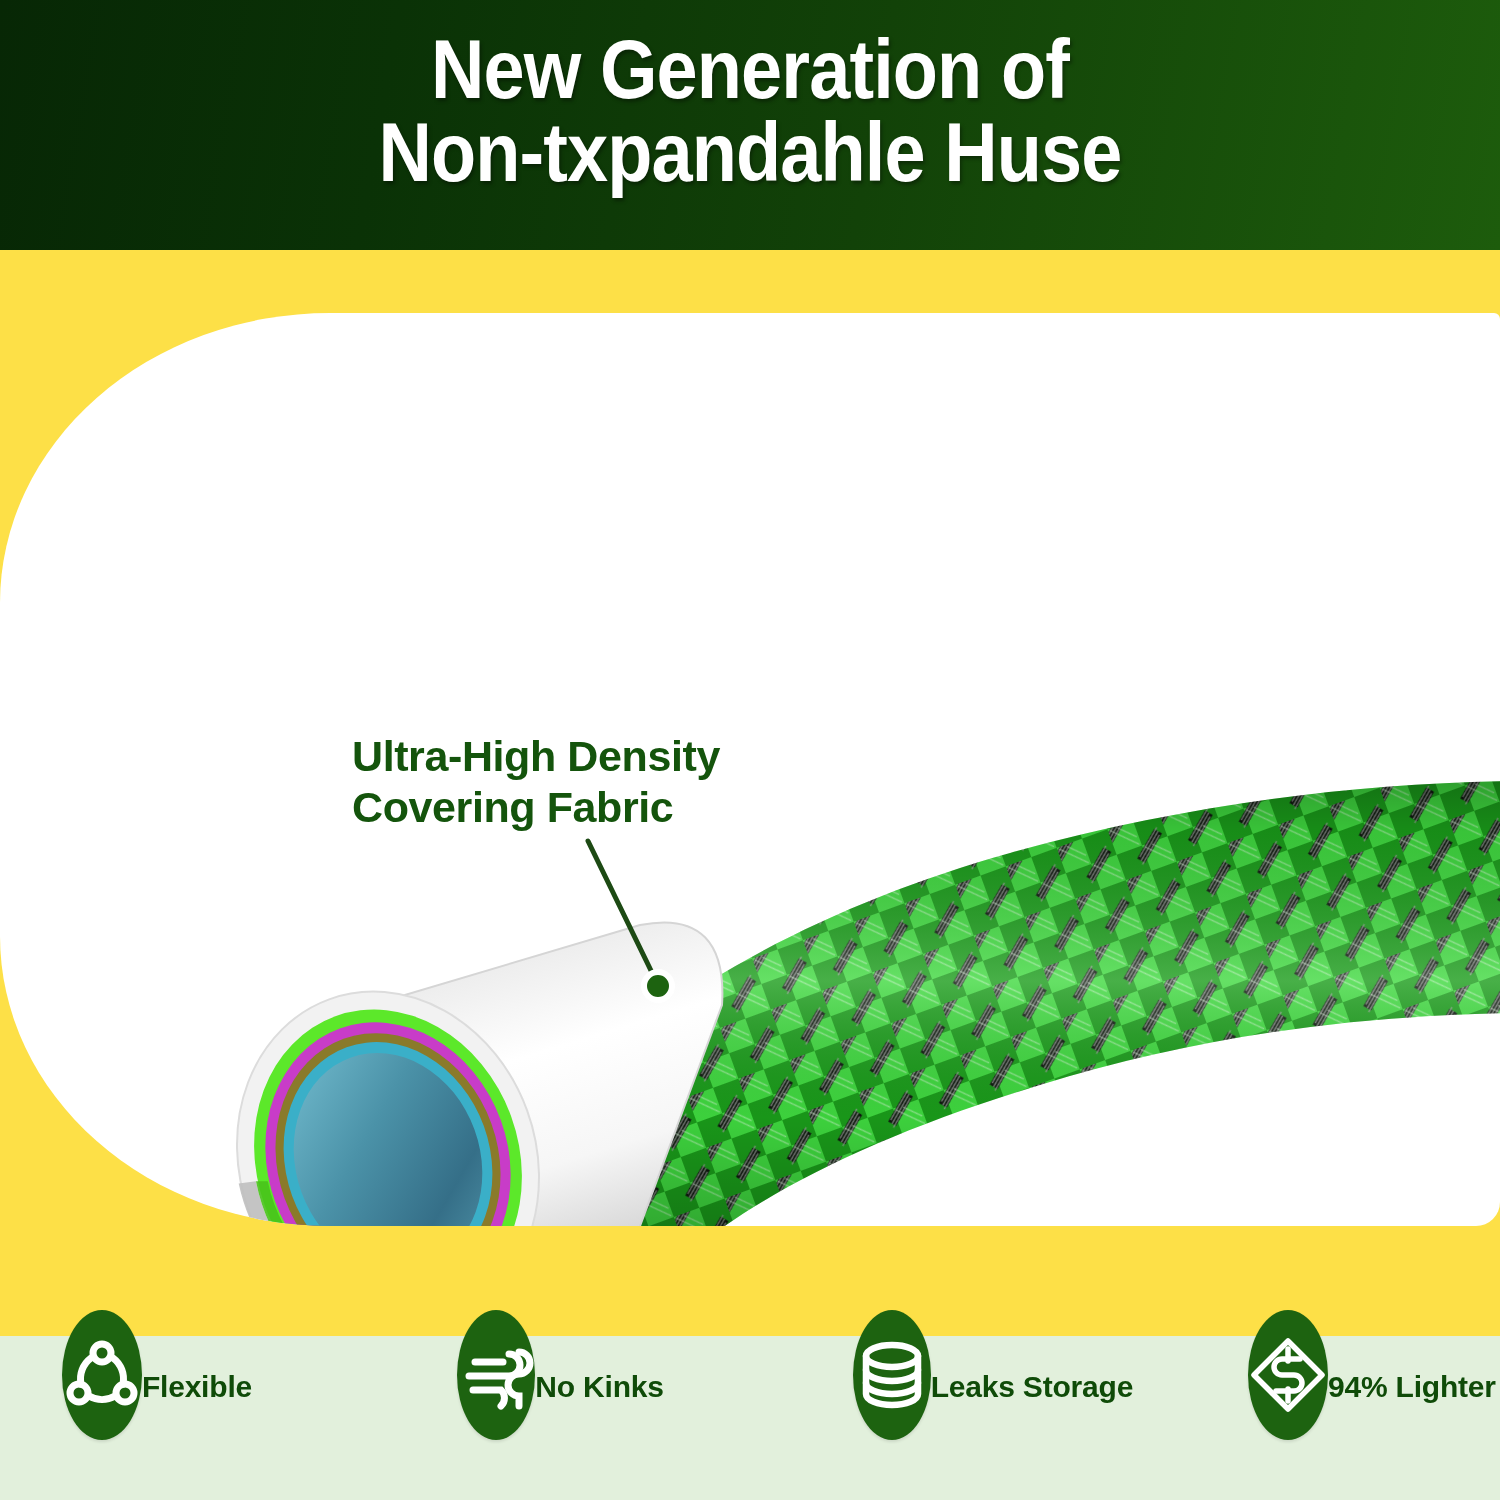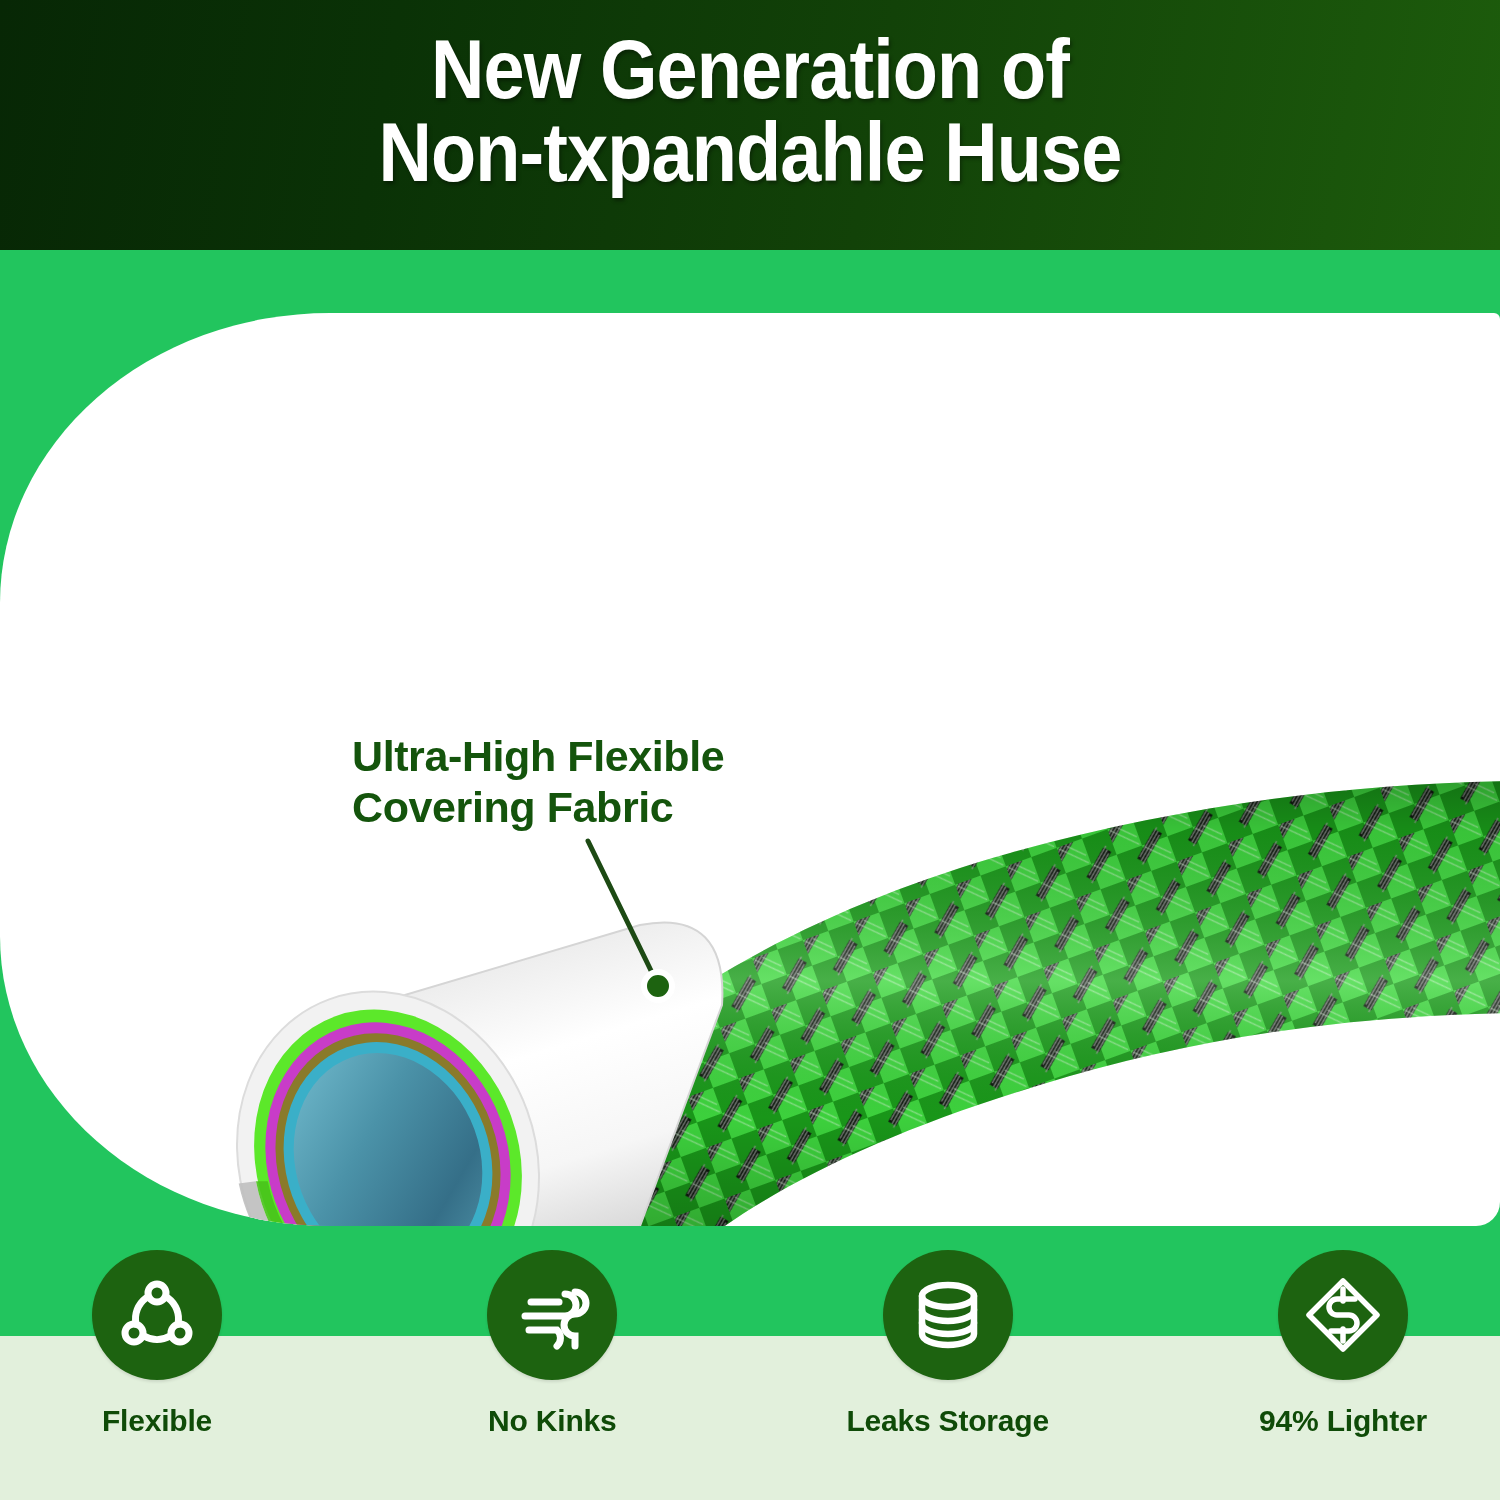--- a/index.html
+++ b/index.html
@@ -2,21 +2,21 @@
 <html><head>
 <meta charset="utf-8">
 <title>Hose Product Infographic</title>
 <style>
   html,body{margin:0;padding:0;}
   body{
     width:1500px;height:1500px;overflow:hidden;
     font-family:"Liberation Sans","DejaVu Sans",sans-serif;
     background:#e2f0dc;
   }
-  #page{position:relative;width:1500px;height:1336px;background:#22c55e;}
+  #page{position:relative;width:1500px;height:1336px;background:#fde047;}
 
   
   #header{
     position:absolute;left:0;top:0;width:1500px;height:250px;
     background:linear-gradient(100deg,#072705 0%,#0a3206 26%,#124208 58%,#1d5c0c 100%);
     overflow:hidden;
   }
   #header-title{
     position:absolute;left:0;right:0;top:28px;
     text-align:center;color:#ffffff;
@@ -42,21 +42,21 @@
   
   #hose-wrap{position:absolute;left:0;top:0;width:1500px;height:913px;}
 
   
   #features{
     position:absolute;left:0;top:1250px;width:1500px;height:250px;
     display:flex;justify-content:space-between;
     padding:0 62px;box-sizing:border-box;
   }
   .feature{
-    width:190px;display:flex;flex-direction:column;
+    width:190px;display:flex;
     align-items:center;
   }
   .feature-icon{
     width:130px;height:130px;border-radius:50%;
     background:#1d6310;
     display:flex;align-items:center;justify-content:center;
     box-shadow:0 2px 3px rgba(0,0,0,.10);
   }
   .feature-icon svg{display:block;}
   .feature-label{
@@ -213,21 +213,21 @@
       </svg>
 
       <svg id="callout-lines" viewBox="0 0 1500 1500">
         <line x1="588" y1="528" x2="658" y2="672" stroke="#1d4a14" stroke-width="5" stroke-linecap="round"></line>
         <line x1="412" y1="1002" x2="628" y2="1108" stroke="#1d4a14" stroke-width="5" stroke-linecap="round"></line>
       </svg>
     </div>
 
     <div class="callout-dot" id="callout-dot-top"></div>
 
-    <div class="callout-text" id="callout-top-text">Ultra-High Flexible
+    <div class="callout-text" id="callout-top-text">Ultra-High Density
 Covering Fabric</div>
 
   </div>
 
   <div id="features">
 
     <div class="feature">
       <div class="feature-icon">
         <svg width="78" height="78" viewBox="0 0 78 78">
           <g fill="none" stroke="#ffffff" stroke-width="7" stroke-linecap="round">

